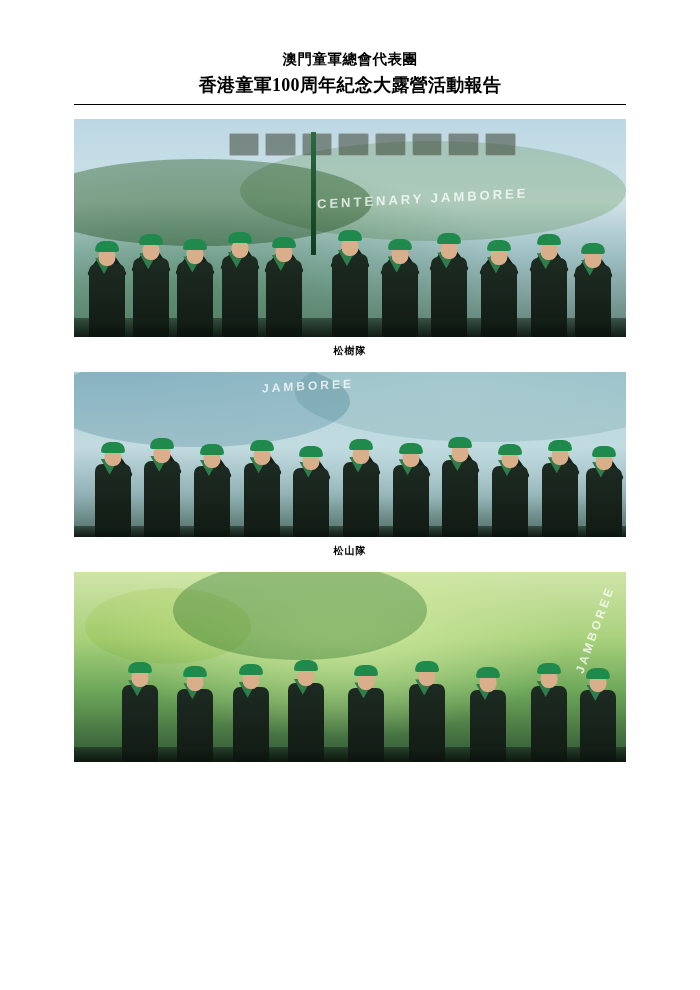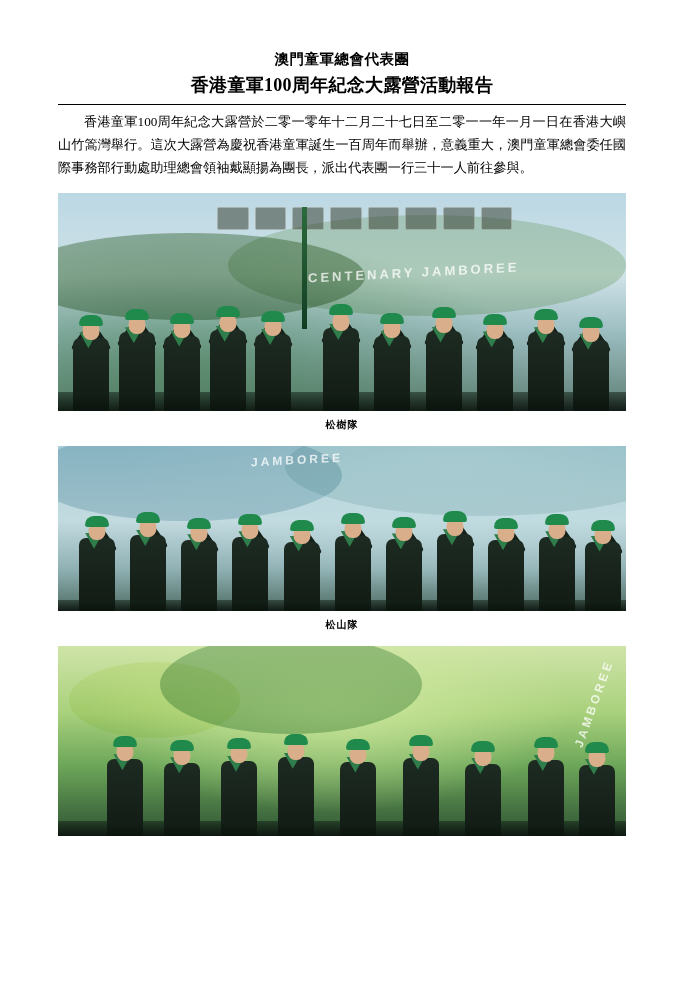--- a/index.html
+++ b/index.html
@@ -12,21 +12,21 @@
     height: 990px;
     font-family: "Liberation Serif", "DejaVu Serif", serif;
     color: #000000;
     position: relative;
     overflow: hidden;
   }
   .page {
     width: 700px;
     height: 990px;
     box-sizing: border-box;
-    padding: 48px 74px 20px 58px;
+    padding: 48px 74px 20px 74px;
     position: relative;
   }
   .doc-title {
     text-align: center;
     font-weight: bold;
     font-size: 14.5px;
     letter-spacing: 0.5px;
     line-height: 1.55;
     margin: 0;
   }
@@ -197,21 +197,20 @@
 </style>
 </head>
 <body>
 
 <div class="page">
 
   <div class="doc-title">澳門童軍總會代表團</div>
   <div class="doc-subtitle">香港童軍100周年紀念大露營活動報告</div>
   <hr class="rule">
 
-  <p class="para">香港童軍100周年紀念大露營於二零一零年十二月二十七日至二零一一年一月一日在香港大嶼山竹篙灣舉行。這次大露營為慶祝香港童軍誕生一百周年而舉辦，意義重大，澳門童軍總會委任國際事務部行動處助理總會領袖戴顯揚為團長，派出代表團一行三十一人前往參與。</p>
 
   <div class="figure">
     <div class="photo p1">
       <div class="sky"></div>
       <div class="swoosh" style="left:-8%;top:18%;width:62%;height:40%;background:rgba(72,120,60,0.45);"></div>
       <div class="swoosh" style="left:30%;top:10%;width:70%;height:46%;background:rgba(120,170,90,0.30);"></div>
       <div class="badge-row">
         <div class="bdg"></div>
         <div class="bdg"></div>
         <div class="bdg"></div>

